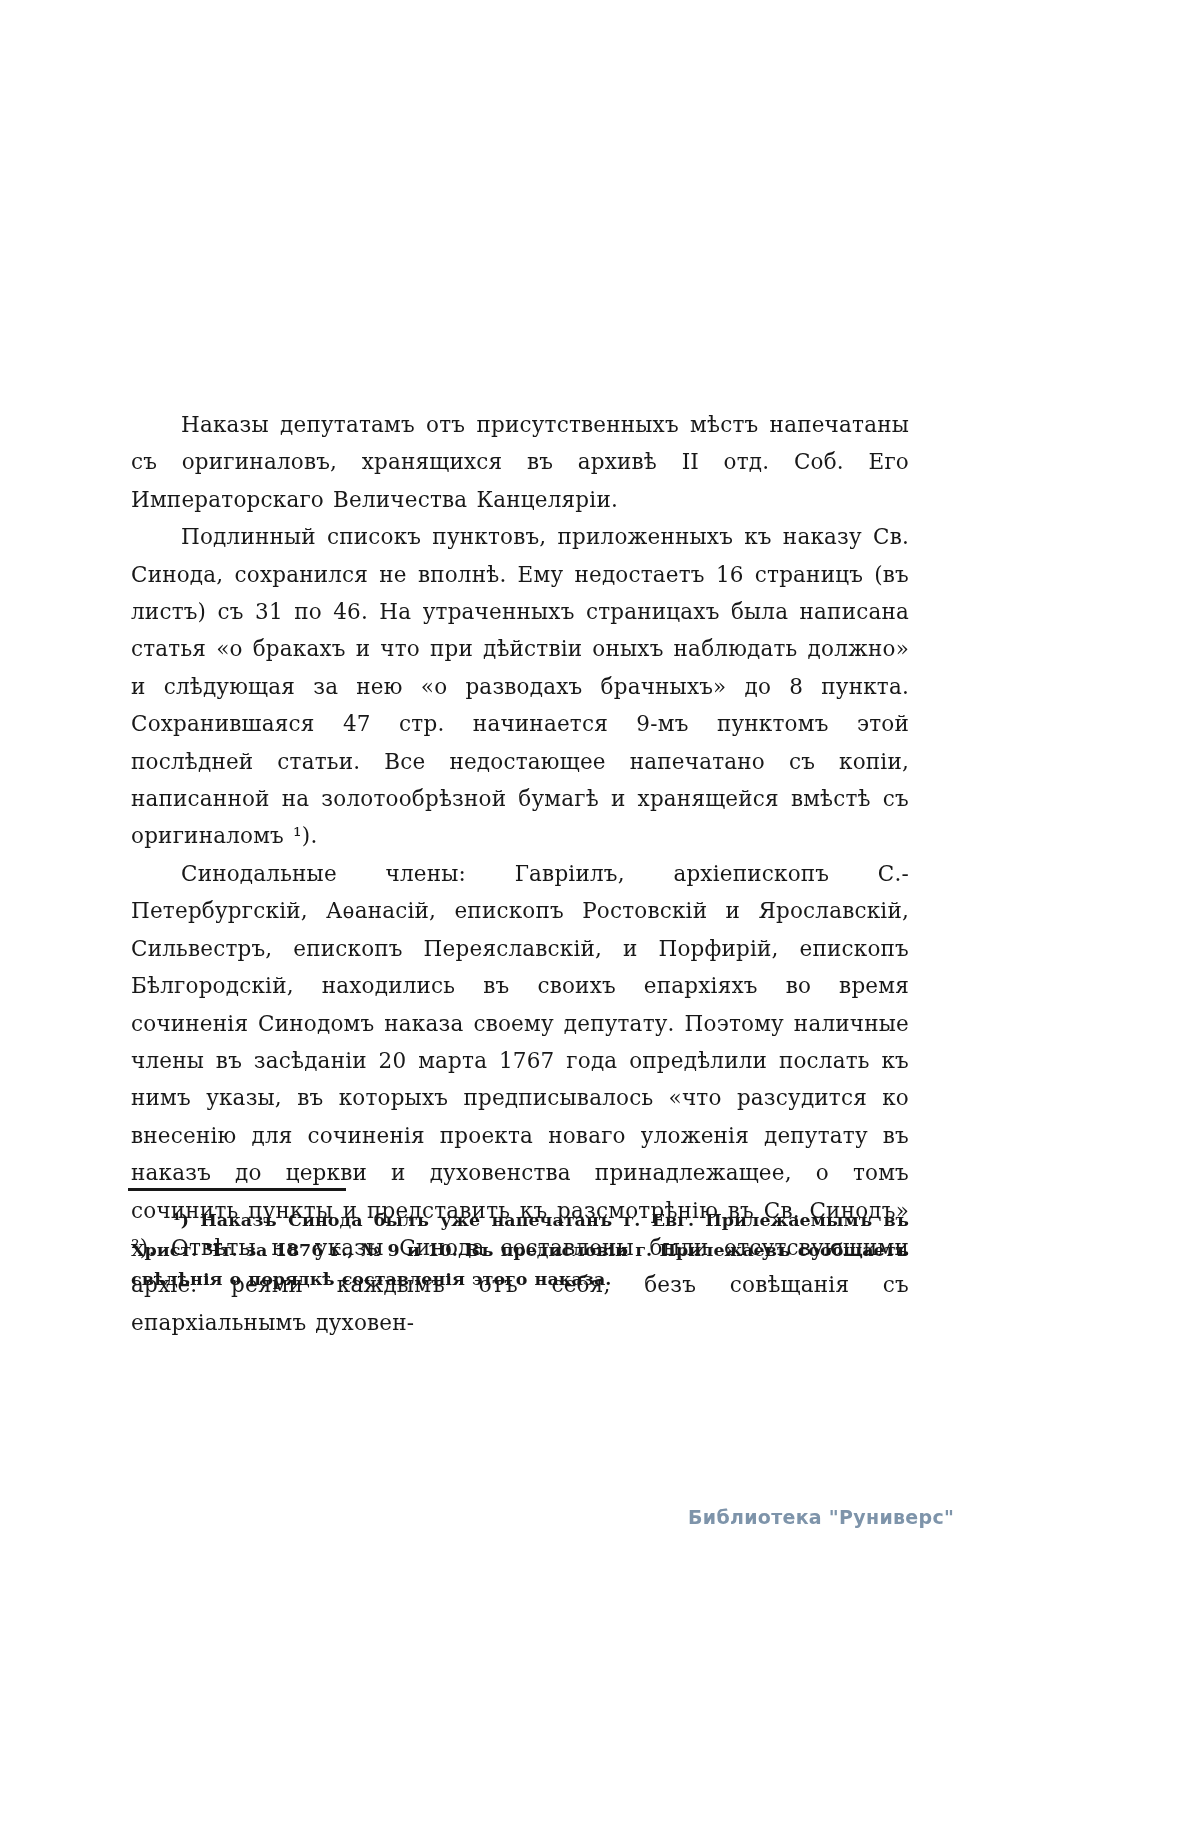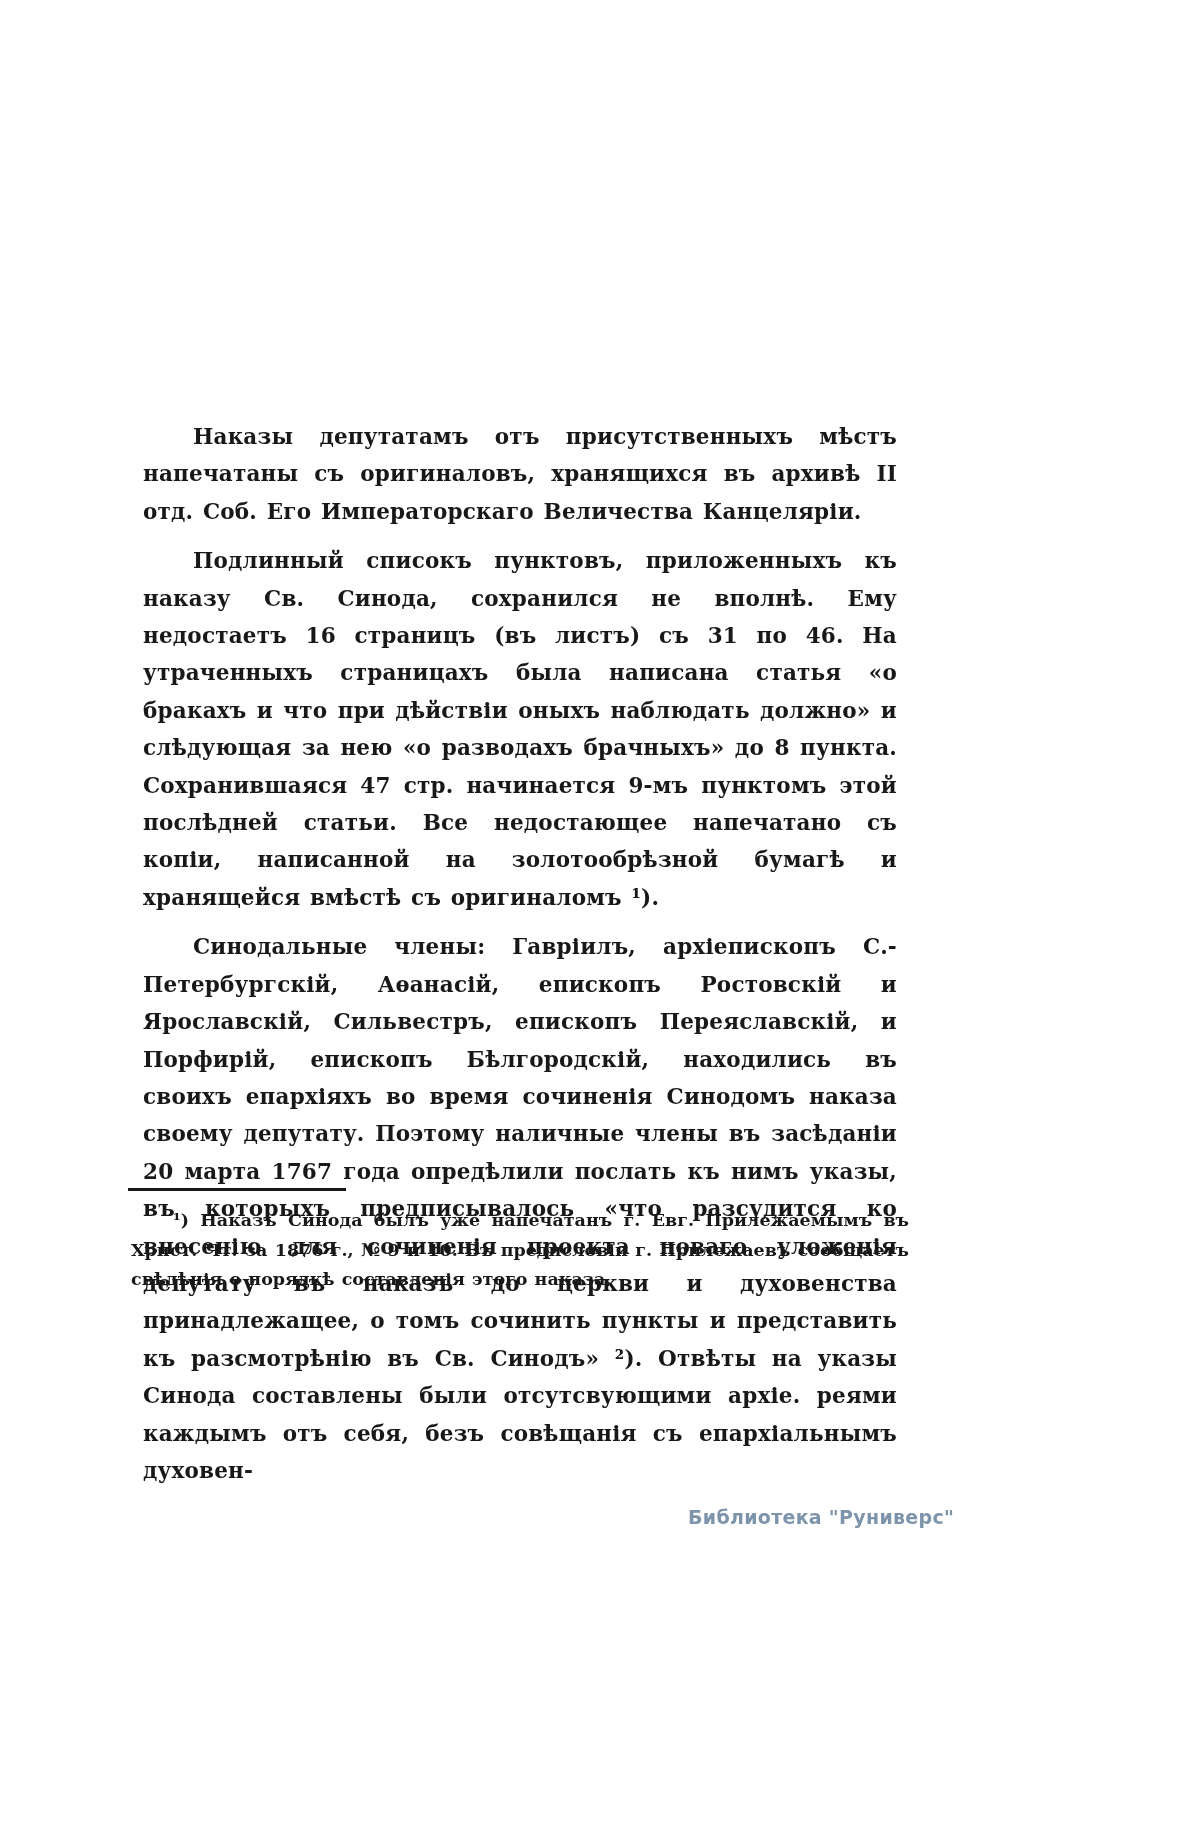--- a/index.html
+++ b/index.html
@@ -16,24 +16,24 @@
     font-family: "DejaVu Serif", "Liberation Serif", serif;
     color: #181818;
   }
   .text-block {
     position: absolute;
     left: 131px;
     top: 406px;
     width: 778px;
   }
   .body-par {
-    margin: 12px;
+    margin: 0;
     font-size: 21.5px;
     line-height: 37.4px;
-    font-weight: bold;
+    font-weight: normal;
     text-align: justify;
     text-indent: 50px;
     word-spacing: 2px;
     letter-spacing: 0.2px;
   }
   .footnote-divider {
     position: absolute;
     left: 128px;
     top: 1188px;
     width: 218px;

